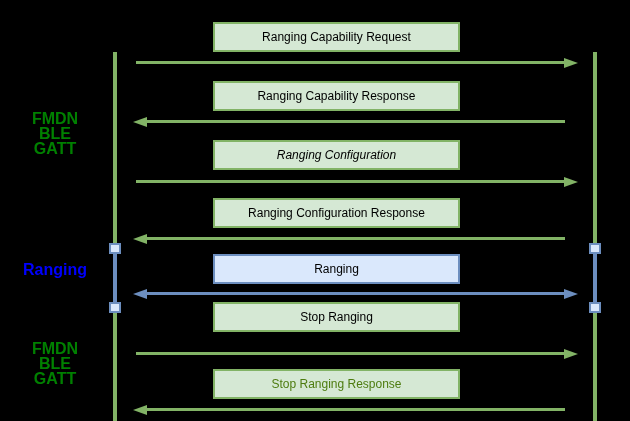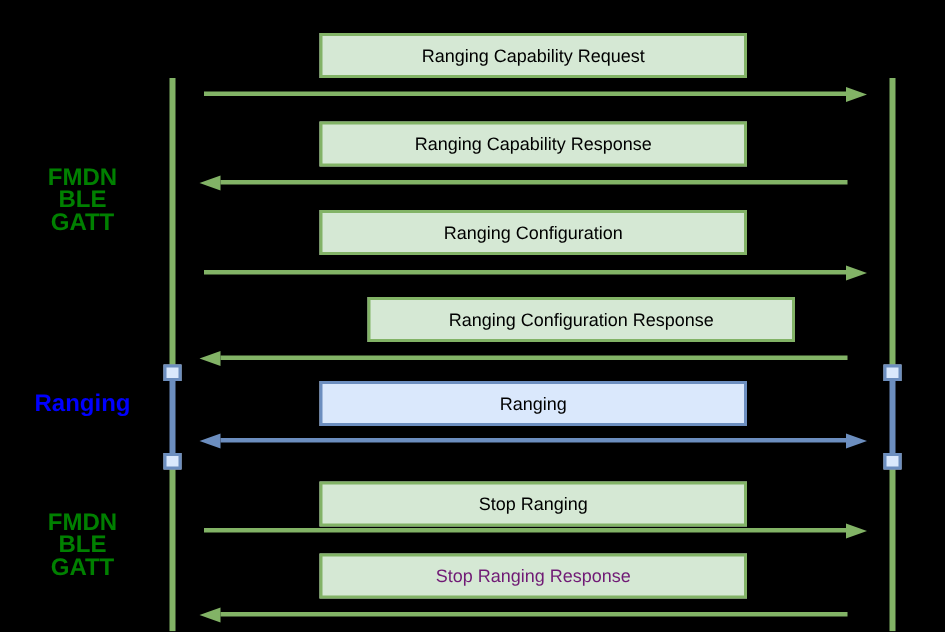--- a/index.html
+++ b/index.html
@@ -7,21 +7,21 @@
     position: relative;
     width: 630px;
     height: 421px;
     background: #000;
     font-family: "Liberation Sans", sans-serif;
     overflow: hidden;
   }
   .msg-box {
     position: absolute;
     left: 213px;
-    width: 285px;
+    width: 247px;
     height: 30px;
     box-sizing: border-box;
     border: 2px solid;
     display: flex;
     align-items: center;
     justify-content: center;
   }
   .msg-label {
     font-size: 12px;
     color: #000;
@@ -71,43 +71,43 @@
       <div class="msg-box" style="top: 22px; background: rgb(213, 232, 212); border-color: rgb(130, 179, 102);">
         <div class="msg-label" style="color: rgb(0, 0, 0);">Ranging Capability Request</div>
       </div>
       <div class="arrow-line" style="left: 136px; top: 61px; width: 428px; background: rgb(130, 179, 102);"></div>
       <div class="arrow-head" style="left: 564px; top: 58px; border-left: 14px solid rgb(130, 179, 102);"></div>
       <div class="msg-box" style="top: 81px; background: rgb(213, 232, 212); border-color: rgb(130, 179, 102);">
         <div class="msg-label" style="color: rgb(0, 0, 0); text-align: center;">Ranging Capability Response</div>
       </div>
       <div class="arrow-line" style="left: 147px; top: 120px; width: 418px; background: rgb(130, 179, 102);"></div>
       <div class="arrow-head" style="left: 133px; top: 117px; border-right: 14px solid rgb(130, 179, 102);"></div>
-      <div class="msg-box" style="top: 140px; background: rgb(213, 232, 212); border-color: rgb(130, 179, 102);">
+      <div class="msg-box" style="top: 140px; background: rgb(213, 232, 212); border-color: rgb(130, 179, 102); font-style: italic;">
         <div class="msg-label" style="color: rgb(0, 0, 0);">Ranging Configuration</div>
       </div>
       <div class="arrow-line" style="left: 136px; top: 180px; width: 428px; background: rgb(130, 179, 102);"></div>
       <div class="arrow-head" style="left: 564px; top: 177px; border-left: 14px solid rgb(130, 179, 102);"></div>
-      <div class="msg-box" style="top: 198px; background: rgb(213, 232, 212); border-color: rgb(130, 179, 102); margin-left: 32px;">
+      <div class="msg-box" style="top: 198px; background: rgb(213, 232, 212); border-color: rgb(130, 179, 102);">
         <div class="msg-label" style="color: rgb(0, 0, 0);">Ranging Configuration Response</div>
       </div>
       <div class="arrow-line" style="left: 147px; top: 237px; width: 418px; background: rgb(130, 179, 102);"></div>
       <div class="arrow-head" style="left: 133px; top: 234px; border-right: 14px solid rgb(130, 179, 102);"></div>
       <div class="msg-box" style="top: 254px; background: rgb(218, 232, 252); border-color: rgb(108, 142, 191);">
         <div class="msg-label" style="color: rgb(0, 0, 0);">Ranging</div>
       </div>
       <div class="arrow-line" style="left: 147px; top: 292px; width: 417px; background: rgb(108, 142, 191);"></div>
       <div class="arrow-head" style="left: 133px; top: 289px; border-right: 14px solid rgb(108, 142, 191);"></div>
       <div class="arrow-head" style="left: 564px; top: 289px; border-left: 14px solid rgb(108, 142, 191);"></div>
-      <div class="msg-box" style="top: 321px; background: rgb(213, 232, 212); border-color: rgb(130, 179, 102);">
+      <div class="msg-box" style="top: 302px; background: rgb(213, 232, 212); border-color: rgb(130, 179, 102);">
         <div class="msg-label" style="color: rgb(0, 0, 0);">Stop Ranging</div>
       </div>
       <div class="arrow-line" style="left: 136px; top: 352px; width: 428px; background: rgb(130, 179, 102);"></div>
       <div class="arrow-head" style="left: 564px; top: 349px; border-left: 14px solid rgb(130, 179, 102);"></div>
       <div class="msg-box" style="top: 369px; background: rgb(213, 232, 212); border-color: rgb(130, 179, 102);">
-        <div class="msg-label" style="color: #701a75;">Stop Ranging Response</div>
+        <div class="msg-label" style="color: #4d7c0f;">Stop Ranging Response</div>
       </div>
       <div class="arrow-line" style="left: 147px; top: 408px; width: 418px; background: rgb(130, 179, 102);"></div>
       <div class="arrow-head" style="left: 133px; top: 405px; border-right: 14px solid rgb(130, 179, 102);"></div>
     </div>
   <div>
       <div class="side-label" style="top: 111px; color: rgb(0, 128, 0);">
         <div>FMDN</div>
         <div>BLE</div>
         <div>GATT</div>
       </div>

